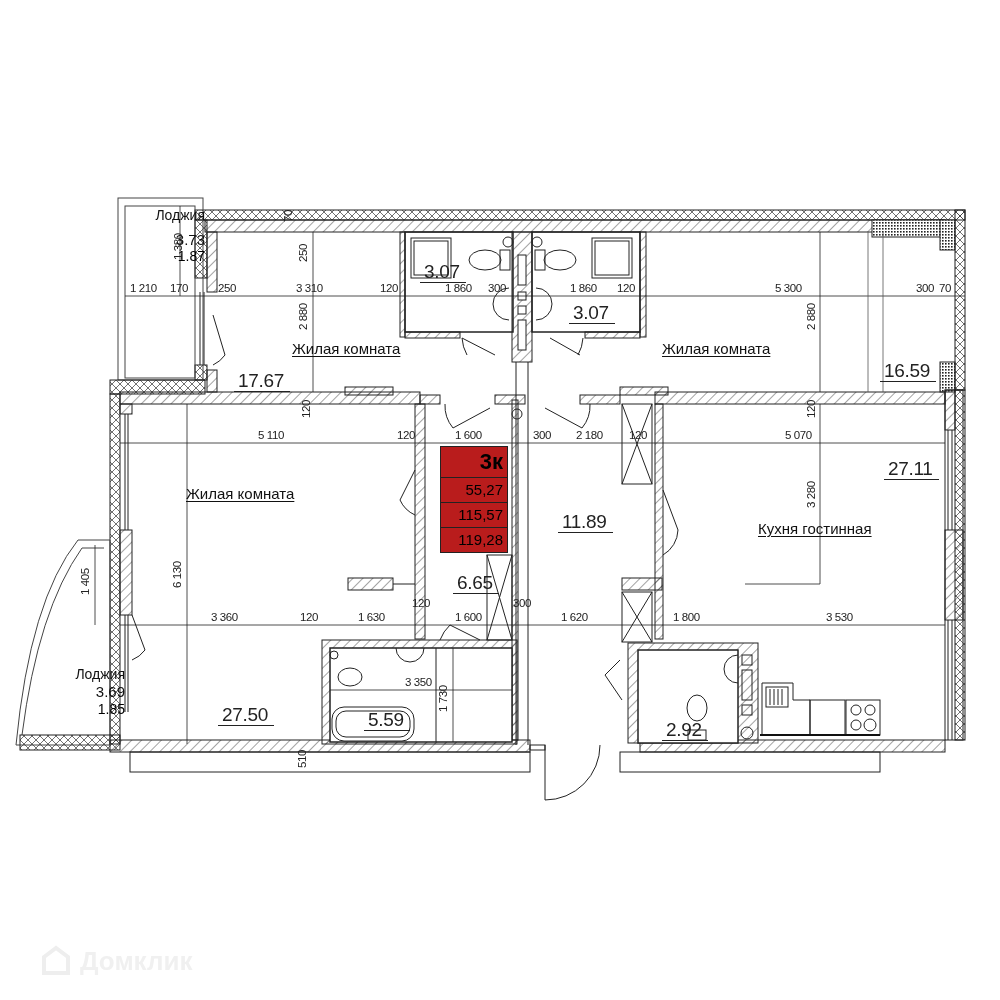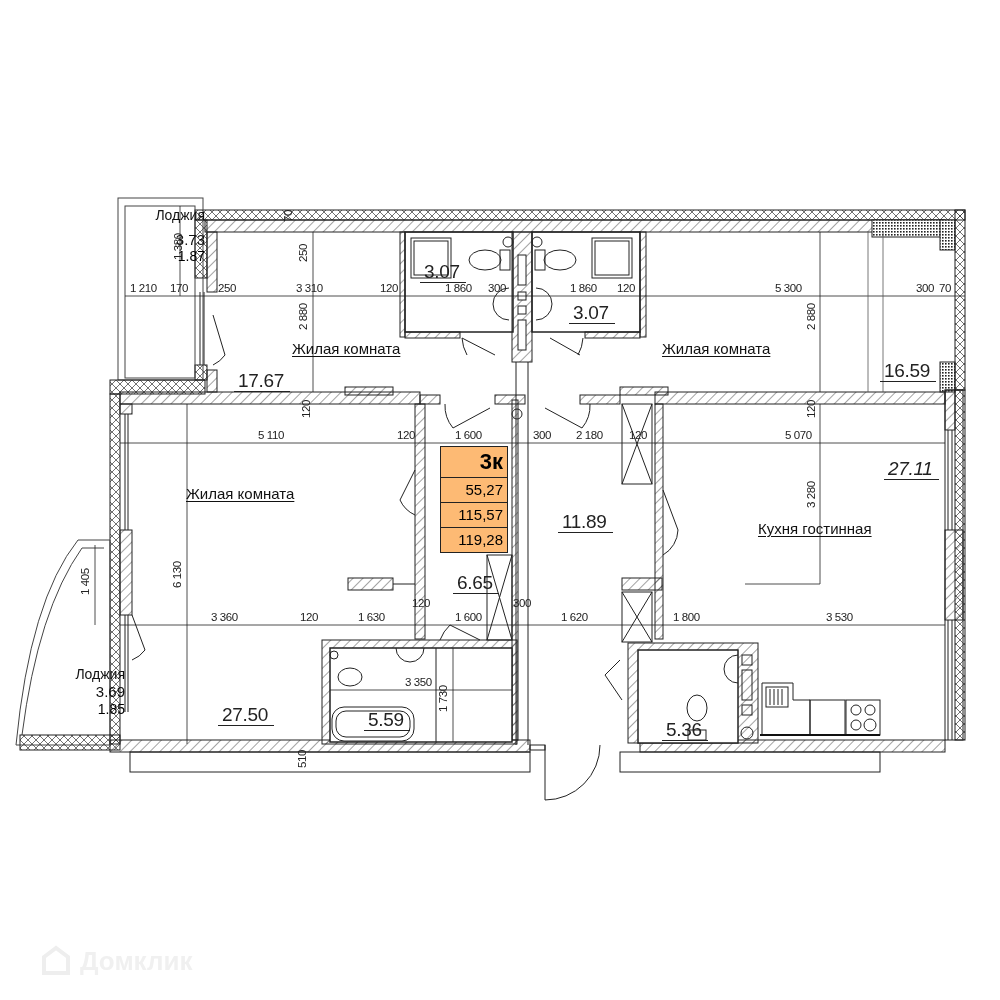--- a/index.html
+++ b/index.html
@@ -5,21 +5,21 @@
   html, body { margin:0; padding:0; background:#ffffff; }
   body { width:1000px; height:1000px; position:relative; overflow:hidden; font-family:"Liberation Sans", sans-serif; }
   svg.plan { position:absolute; left:0; top:0; width:1000px; height:1000px; }
   .lbl { position:absolute; font-family:"Liberation Sans", sans-serif; color:#111; white-space:nowrap; line-height:1; }
   .room-name { font-size:15px; text-decoration:underline; text-underline-offset:2px; }
   .area { font-size:19px; color:#222; border-bottom:1px solid #222; padding:0 6px 1px 4px; letter-spacing:-0.3px; }
   .dim { font-size:11.5px; color:#222; letter-spacing:-0.4px; }
   .dim.v { transform:rotate(-90deg); transform-origin:left top; }
   .loggia { font-size:14px; text-align:right;padding-left:33px; }
   .loggia .gray { color:#000000; }
-  .summary { position:absolute; left:440px; top:446px; width:66px; border:1px solid #222; background:#fdba74; }
+  .summary { position:absolute; left:440px; top:446px; width:66px; border:1px solid #222; background:#b91c1c; }
   .summary .row { border-top:1px solid #222; height:24px; font-size:15px; text-align:right; padding-right:4px; line-height:24px; }
   .summary .row.type { border-top:none; height:30px; font-size:22px; font-weight:bold; line-height:30px; }
   .watermark { position:absolute; left:40px; top:945px; display:flex; align-items:center; gap:8px; color:#f0f0f0; font-size:26px; font-weight:bold; }
 </style>
 </head>
 <body>
 
 <svg class="plan" viewBox="0 0 1000 1000" xmlns="http://www.w3.org/2000/svg">
   <defs>
     <pattern id="hatch" width="7" height="7" patternUnits="userSpaceOnUse" patternTransform="rotate(45)">
@@ -201,27 +201,27 @@
 </svg>
 
 <div class="lbl room-name" style="left:292px;top:341px;">Жилая комната</div>
 <div class="lbl room-name" style="left:662px;top:341px;">Жилая комната</div>
 <div class="lbl room-name" style="left:186px;top:486px;">Жилая комната</div>
 <div class="lbl room-name" style="left:758px;top:521px;">Кухня гостинная</div>
 
 <div class="lbl area" style="left:234px;top:371px;">17.67</div>
 <div class="lbl area" style="left:880px;top:361px;">16.59</div>
 <div class="lbl area" style="left:218px;top:705px;">27.50</div>
-<div class="lbl area" style="left:884px;top:459px;font-style:italic;">27.11</div>
+<div class="lbl area" style="left:884px;top:459px;">27.11</div>
 <div class="lbl area" style="left:420px;top:262px;">3.07</div>
 <div class="lbl area" style="left:569px;top:303px;">3.07</div>
 <div class="lbl area" style="left:453px;top:573px;">6.65</div>
 <div class="lbl area" style="left:558px;top:512px;">11.89</div>
 <div class="lbl area" style="left:364px;top:710px;">5.59</div>
-<div class="lbl area" style="left:662px;top:720px;">5.36</div>
+<div class="lbl area" style="left:662px;top:720px;">2.92</div>
 
 <div class="lbl loggia" style="left:118px;top:208px;width:54px;">
   <div>Лоджия</div>
   <div style="font-size:15px;margin-top:10px;">3.73</div>
   <div class="gray" style="margin-top:2px;">1.87</div>
 </div>
 <div class="lbl dim v" style="left:173px;top:260px;">1 380</div>
 <div class="lbl loggia" style="left:38px;top:667px;width:54px;">
   <div>Лоджия</div>
   <div style="font-size:15px;margin-top:3px;">3.69</div>

